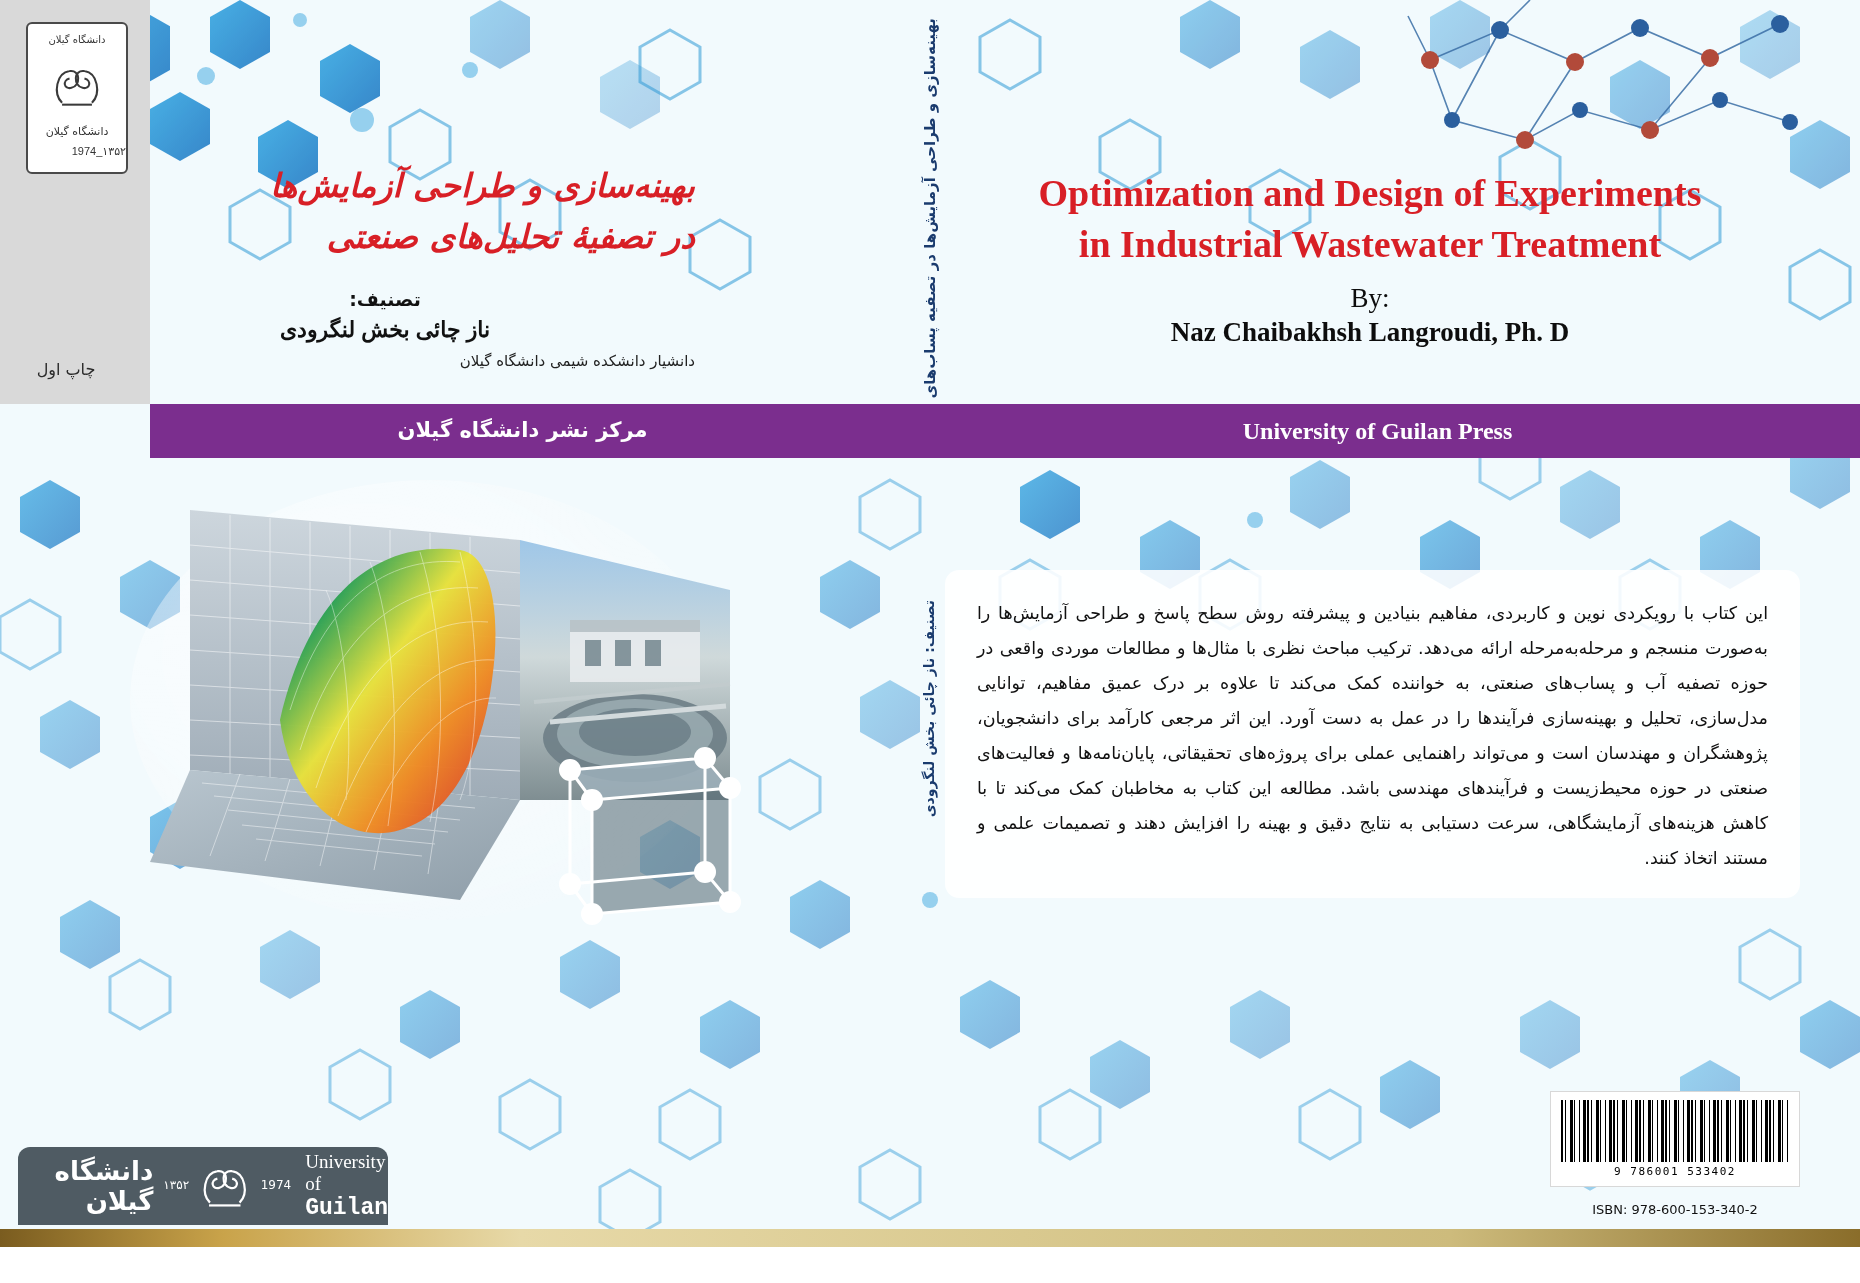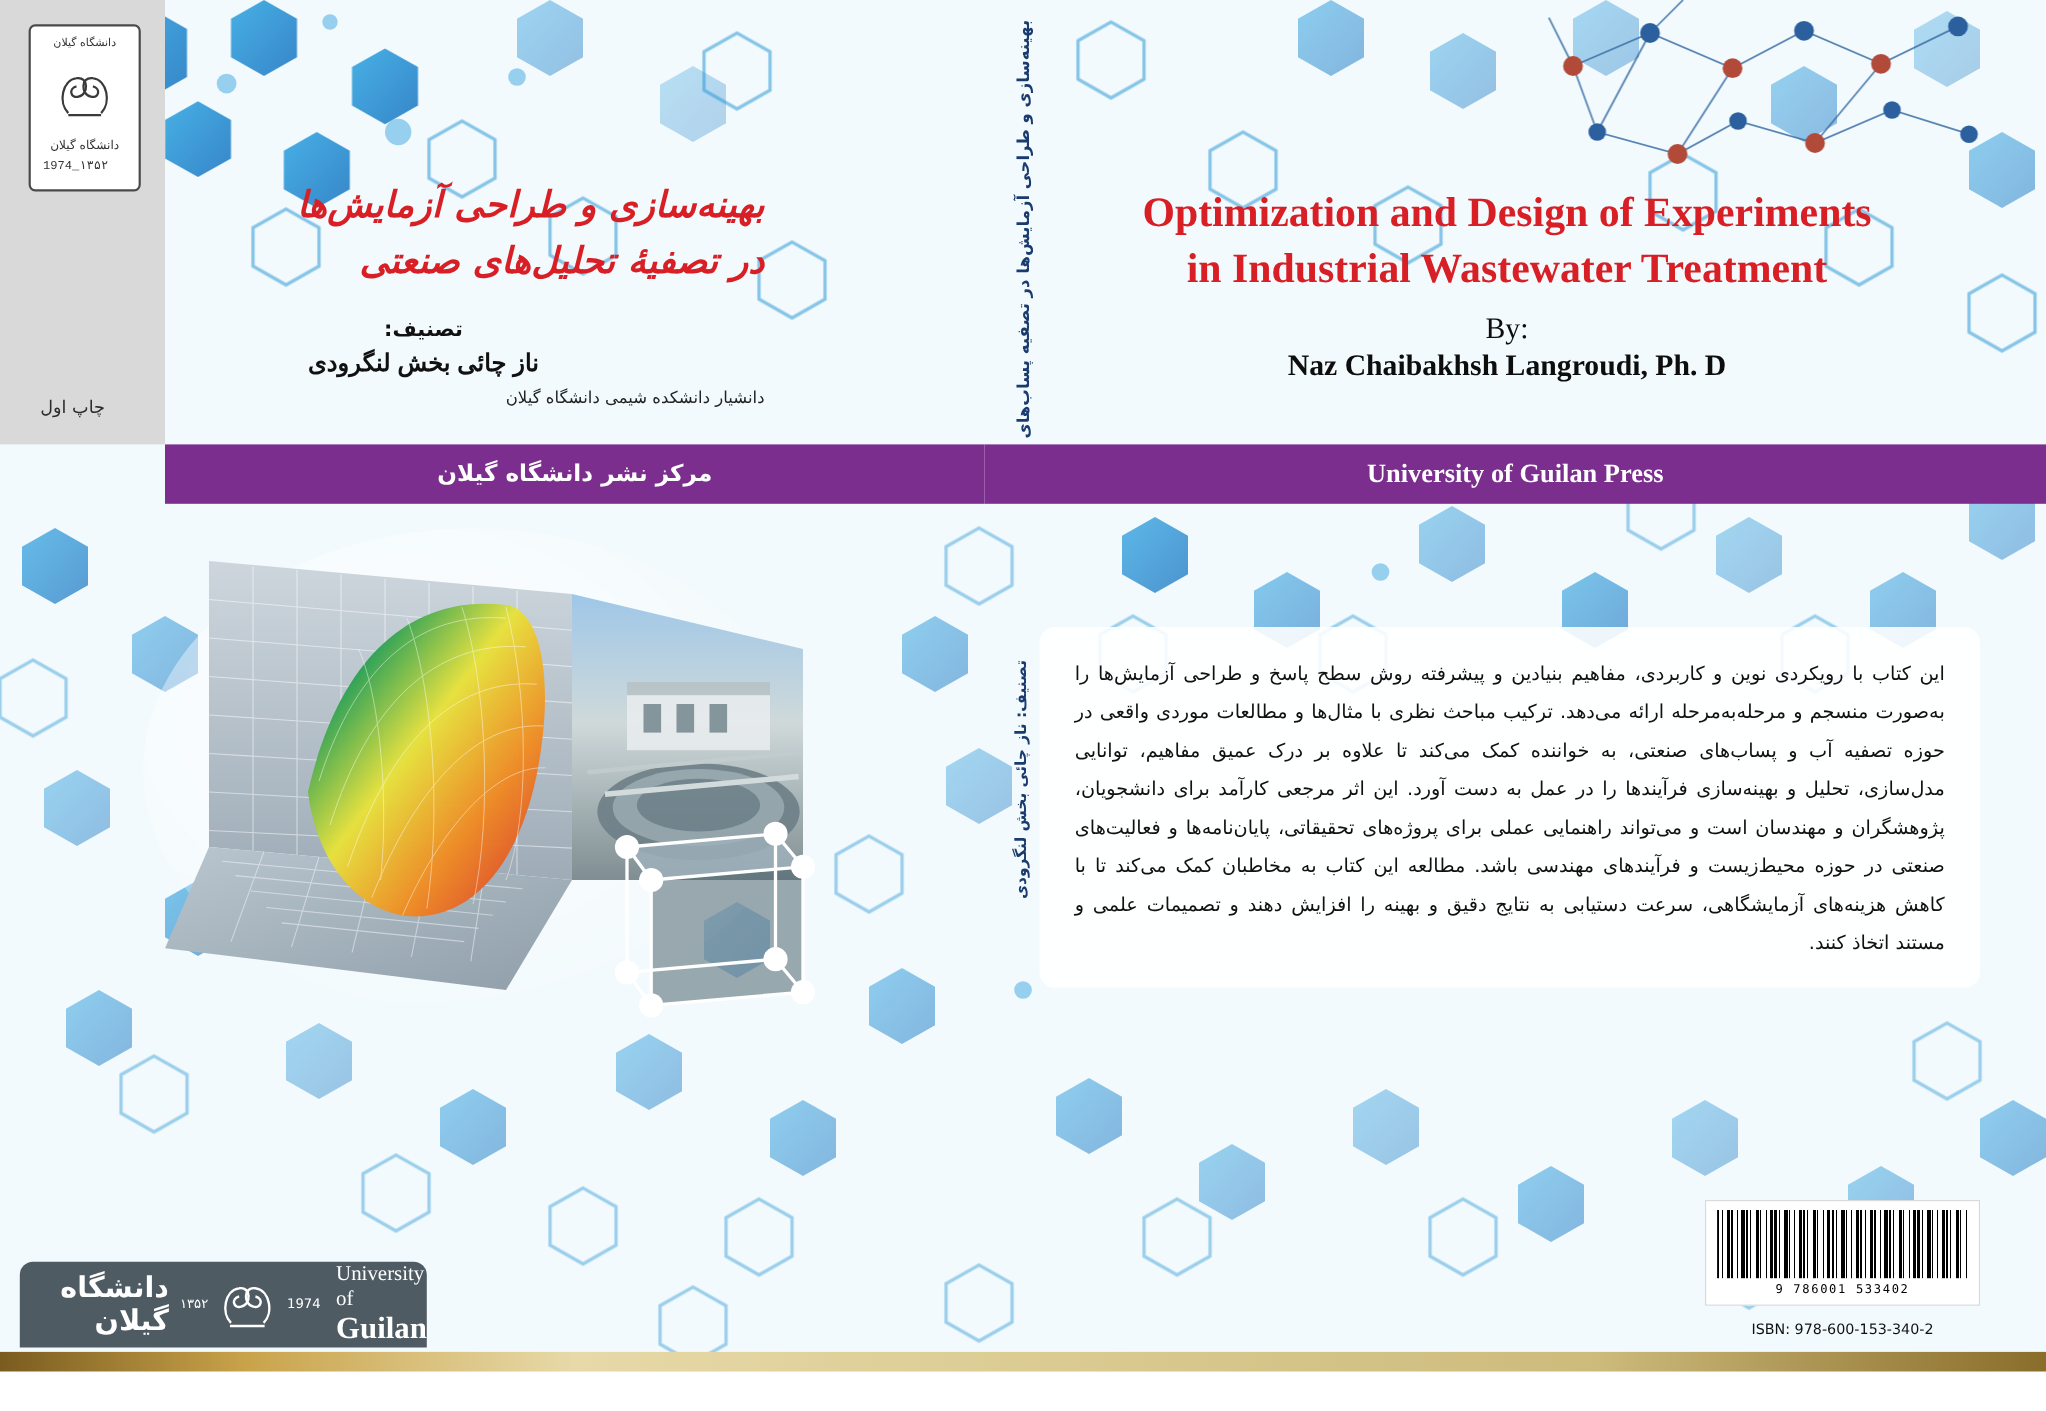--- a/index.html
+++ b/index.html
@@ -176,22 +176,22 @@
     position: absolute;
     left: 0; right: 0; bottom: 34px;
     text-align: center;
     font-family: "DejaVu Sans", sans-serif;
     font-size: 11px;
     color: #333;
   }
   .ug-seal .seal-year {
     position: absolute;
     left: 0; right: 0; bottom: 14px;
-    text-align: left;
-    font-family: Liberation Mono, monospace;
+    text-align: right;
+    font-family: Liberation Sans, sans-serif;
     font-size: 11px;
     color: #333;
     margin-left: 11px;
   }
   .edition {
     position: absolute;
     left: 0; width: 132px;
     top: 360px;
     text-align: center;
     font-family: "DejaVu Sans", sans-serif;
@@ -294,21 +294,21 @@
     color: #fff;
   }
   .logo-en {
     font-family: "Liberation Serif", serif;
     font-size: 19px;
     line-height: 1.15;
     padding-left: 14px;
     direction: ltr;
     text-align: left;
   }
-  .logo-en b { font-size: 28px; }
+  .logo-en b { font-size: 23px; font-family: Liberation Mono, monospace; }
   .logo-knot {
     width: 72px; height: 68px;
     margin: 0 8px;
   }
   .logo-fa {
     font-family: "DejaVu Sans", sans-serif;
     font-size: 26px;
     font-weight: bold;
     padding-right: 10px;
   }

